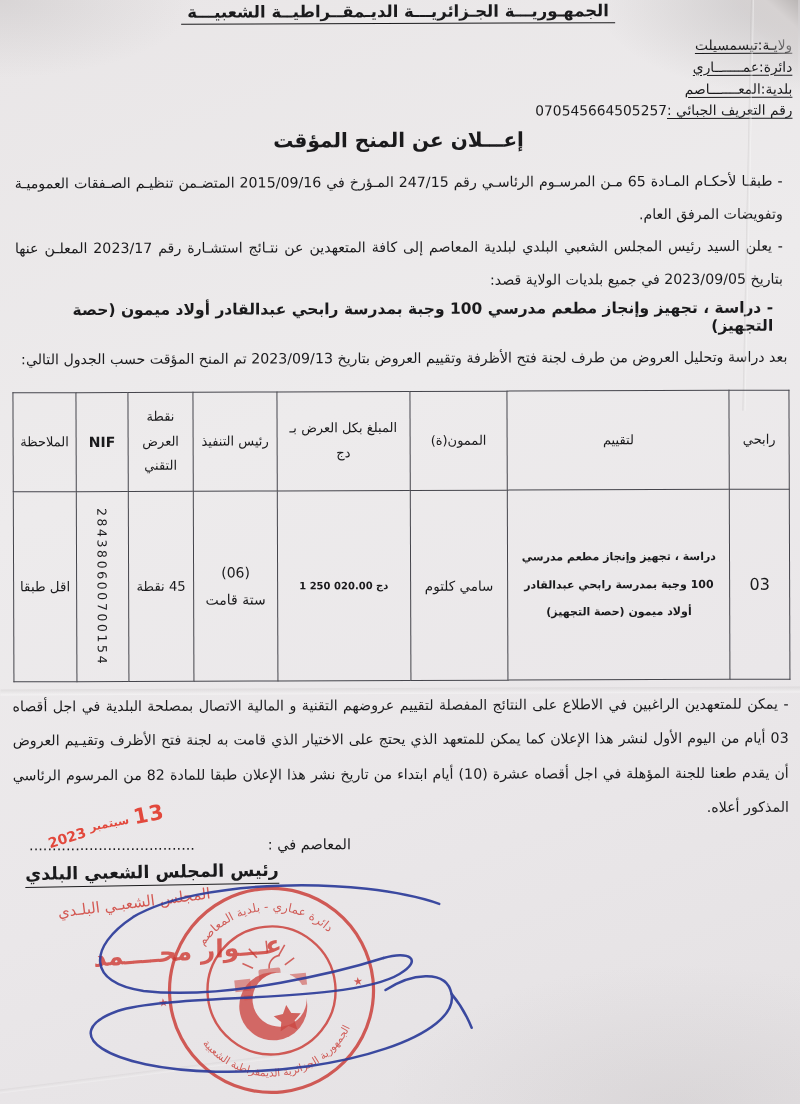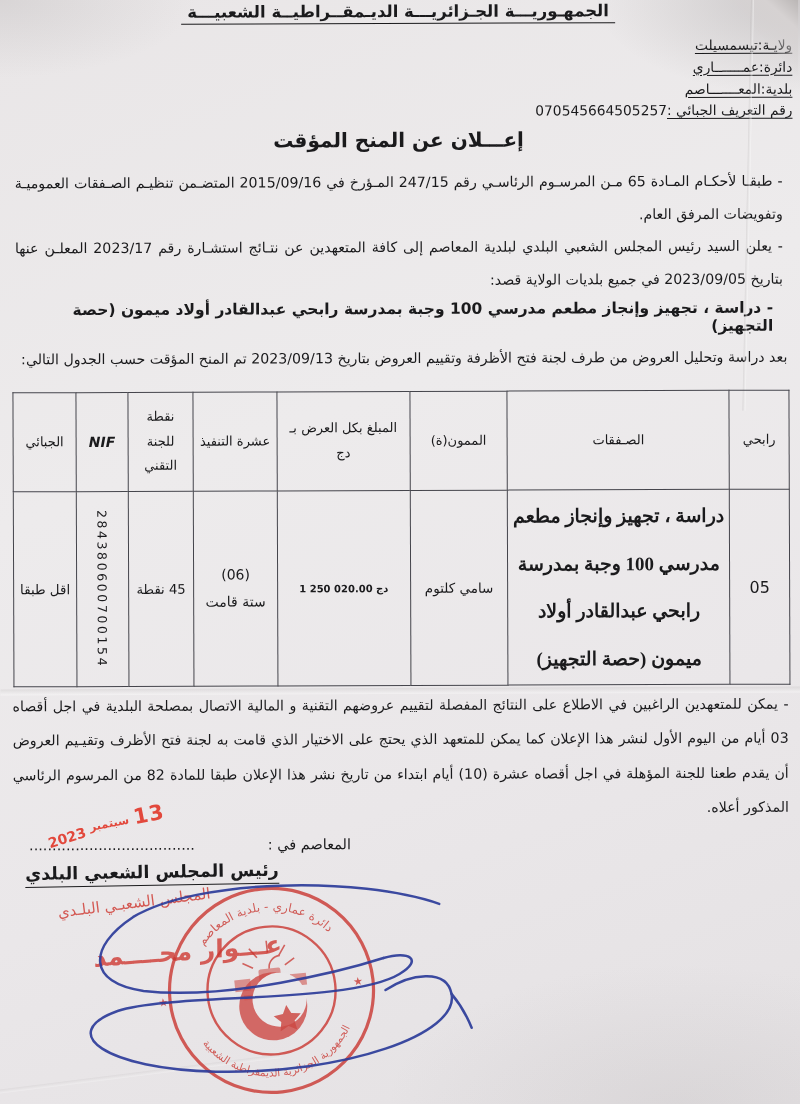--- a/index.html
+++ b/index.html
@@ -37,23 +37,23 @@
   .title{top:128px;left:0;width:100%;text-align:center;font-weight:bold;font-size:20px;letter-spacing:.5px;}
   .para{right:0;left:0;padding:0 16px;font-size:14.2px;line-height:2.35;text-align:justify;}
   .p1{top:166px;}
   .p2{top:231px;}
   .objline{top:300px;right:0;left:0;padding:0 26px;font-weight:bold;font-size:15.5px;text-align:right;}
   .p3{top:342px;padding:0 12px;text-align:right;}
 
   table.award{position:absolute;top:391px;left:13px;width:777px;border-collapse:collapse;table-layout:fixed;z-index:2;}
   table.award th,table.award td{border:1.4px solid #45454c;text-align:center;vertical-align:middle;padding:2px 3px;}
   table.award th{font-weight:400;font-size:13px;line-height:1.9;height:94px;}
-  table.award th.nifh{font-weight:bold;font-size:14px;font-style:italic;}
+  table.award th.nifh{font-weight:bold;font-size:14px;}
   table.award tr.body{height:190px;}
-  td.desig{font-weight:bold;font-size:19px;line-height:2.5;padding:4px 10px;font-family:Liberation Serif, serif;}
+  td.desig{font-weight:bold;font-size:11px;line-height:2.5;padding:4px 10px;}
   td.supp{font-size:13.5px;}
   td.amt div{font-weight:bold;font-size:10px;direction:ltr;}
   td.dl{font-size:14px;line-height:1.9;}
   td.score{font-size:13.2px;margin-top:38px;}
   td.nif{position:relative;}
   td.nif .rot{position:absolute;left:50%;top:50%;transform:translate(-50%,-50%) rotate(90deg);
     font-size:12.5px;letter-spacing:2.6px;white-space:nowrap;font-weight:500;}
   td.note{font-size:13.4px;}
 
   .fpara{top:688px;padding:0 12px;line-height:2.42;}
@@ -111,32 +111,32 @@
         <col style="width:12.6%">
         <col style="width:17.1%">
       <col style="width:10.8%">
         <col style="width:8.4%">
         <col style="width:6.7%">
         <col style="width:8.1%">
     </colgroup>
     <thead>
       <tr>
         <th>رابحي</th>
-        <th>الصـفقات</th>
+        <th>لتقييم</th>
         <th>الممون(ة)</th>
         <th>المبلغ بكل العرض بـ دج</th>
-        <th>عشرة التنفيذ</th>
-        <th>نقطة للجنة التقني</th>
+        <th>رئيس التنفيذ</th>
+        <th>نقطة العرض التقني</th>
         <th class="nifh">NIF</th>
-        <th>الجبائي</th>
+        <th>الملاحظة</th>
       </tr>
     </thead>
     <tbody>
       <tr class="body">
-        <td>05</td>
+        <td>03</td>
         <td class="desig">دراسة ، تجهيز وإنجاز مطعم مدرسي 100 وجبة بمدرسة رابحي عبدالقادر أولاد ميمون (حصة التجهيز)</td>
         <td class="supp">سامي كلتوم</td>
         <td class="amt">
             <div>1 250 020.00 دج</div>
           </td>
         <td class="dl">
           <div>(06)</div>
           <div>ستة قامت</div>
         </td>
         <td class="score">45 نقطة</td>

